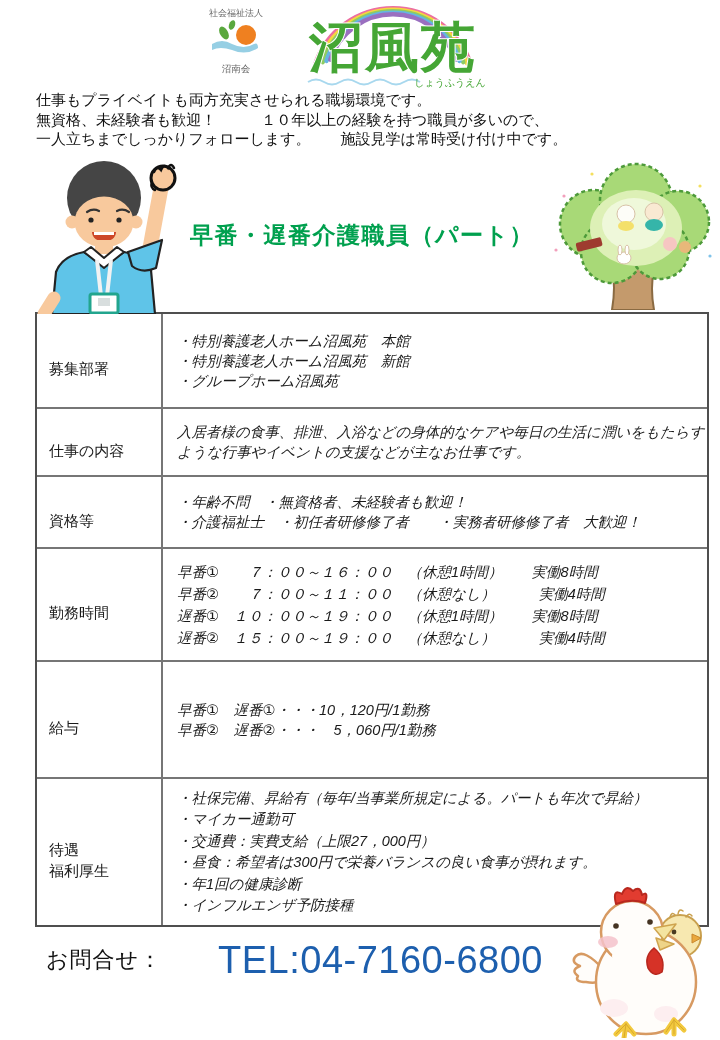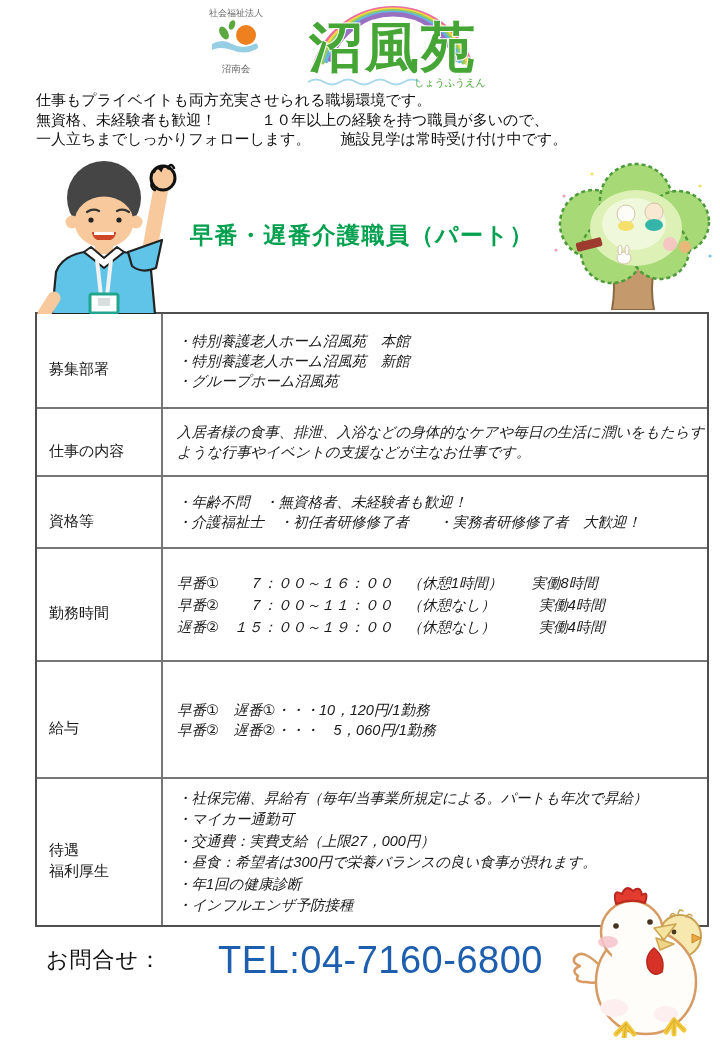--- a/index.html
+++ b/index.html
@@ -164,20 +164,21 @@
       </div>
     </div>
 
     <div class="trow rh3">
       <div class="cell-label">
         <div>勤務時間</div>
       </div>
       <div class="cell-content">
         <div>早番①　　７：００～１６：００　（休憩1時間）　　実働8時間</div>
         <div>早番②　　７：００～１１：００　（休憩なし）　　　実働4時間</div>
+        <div>遅番①　１０：００～１９：００　（休憩1時間）　　実働8時間</div>
         <div>遅番②　１５：００～１９：００　（休憩なし）　　　実働4時間</div>
       </div>
     </div>
 
     <div class="trow rh4">
       <div class="cell-label">
         <div>給与</div>
       </div>
       <div class="cell-content">
         <div>早番①　遅番①・・・10，120円/1勤務</div>

